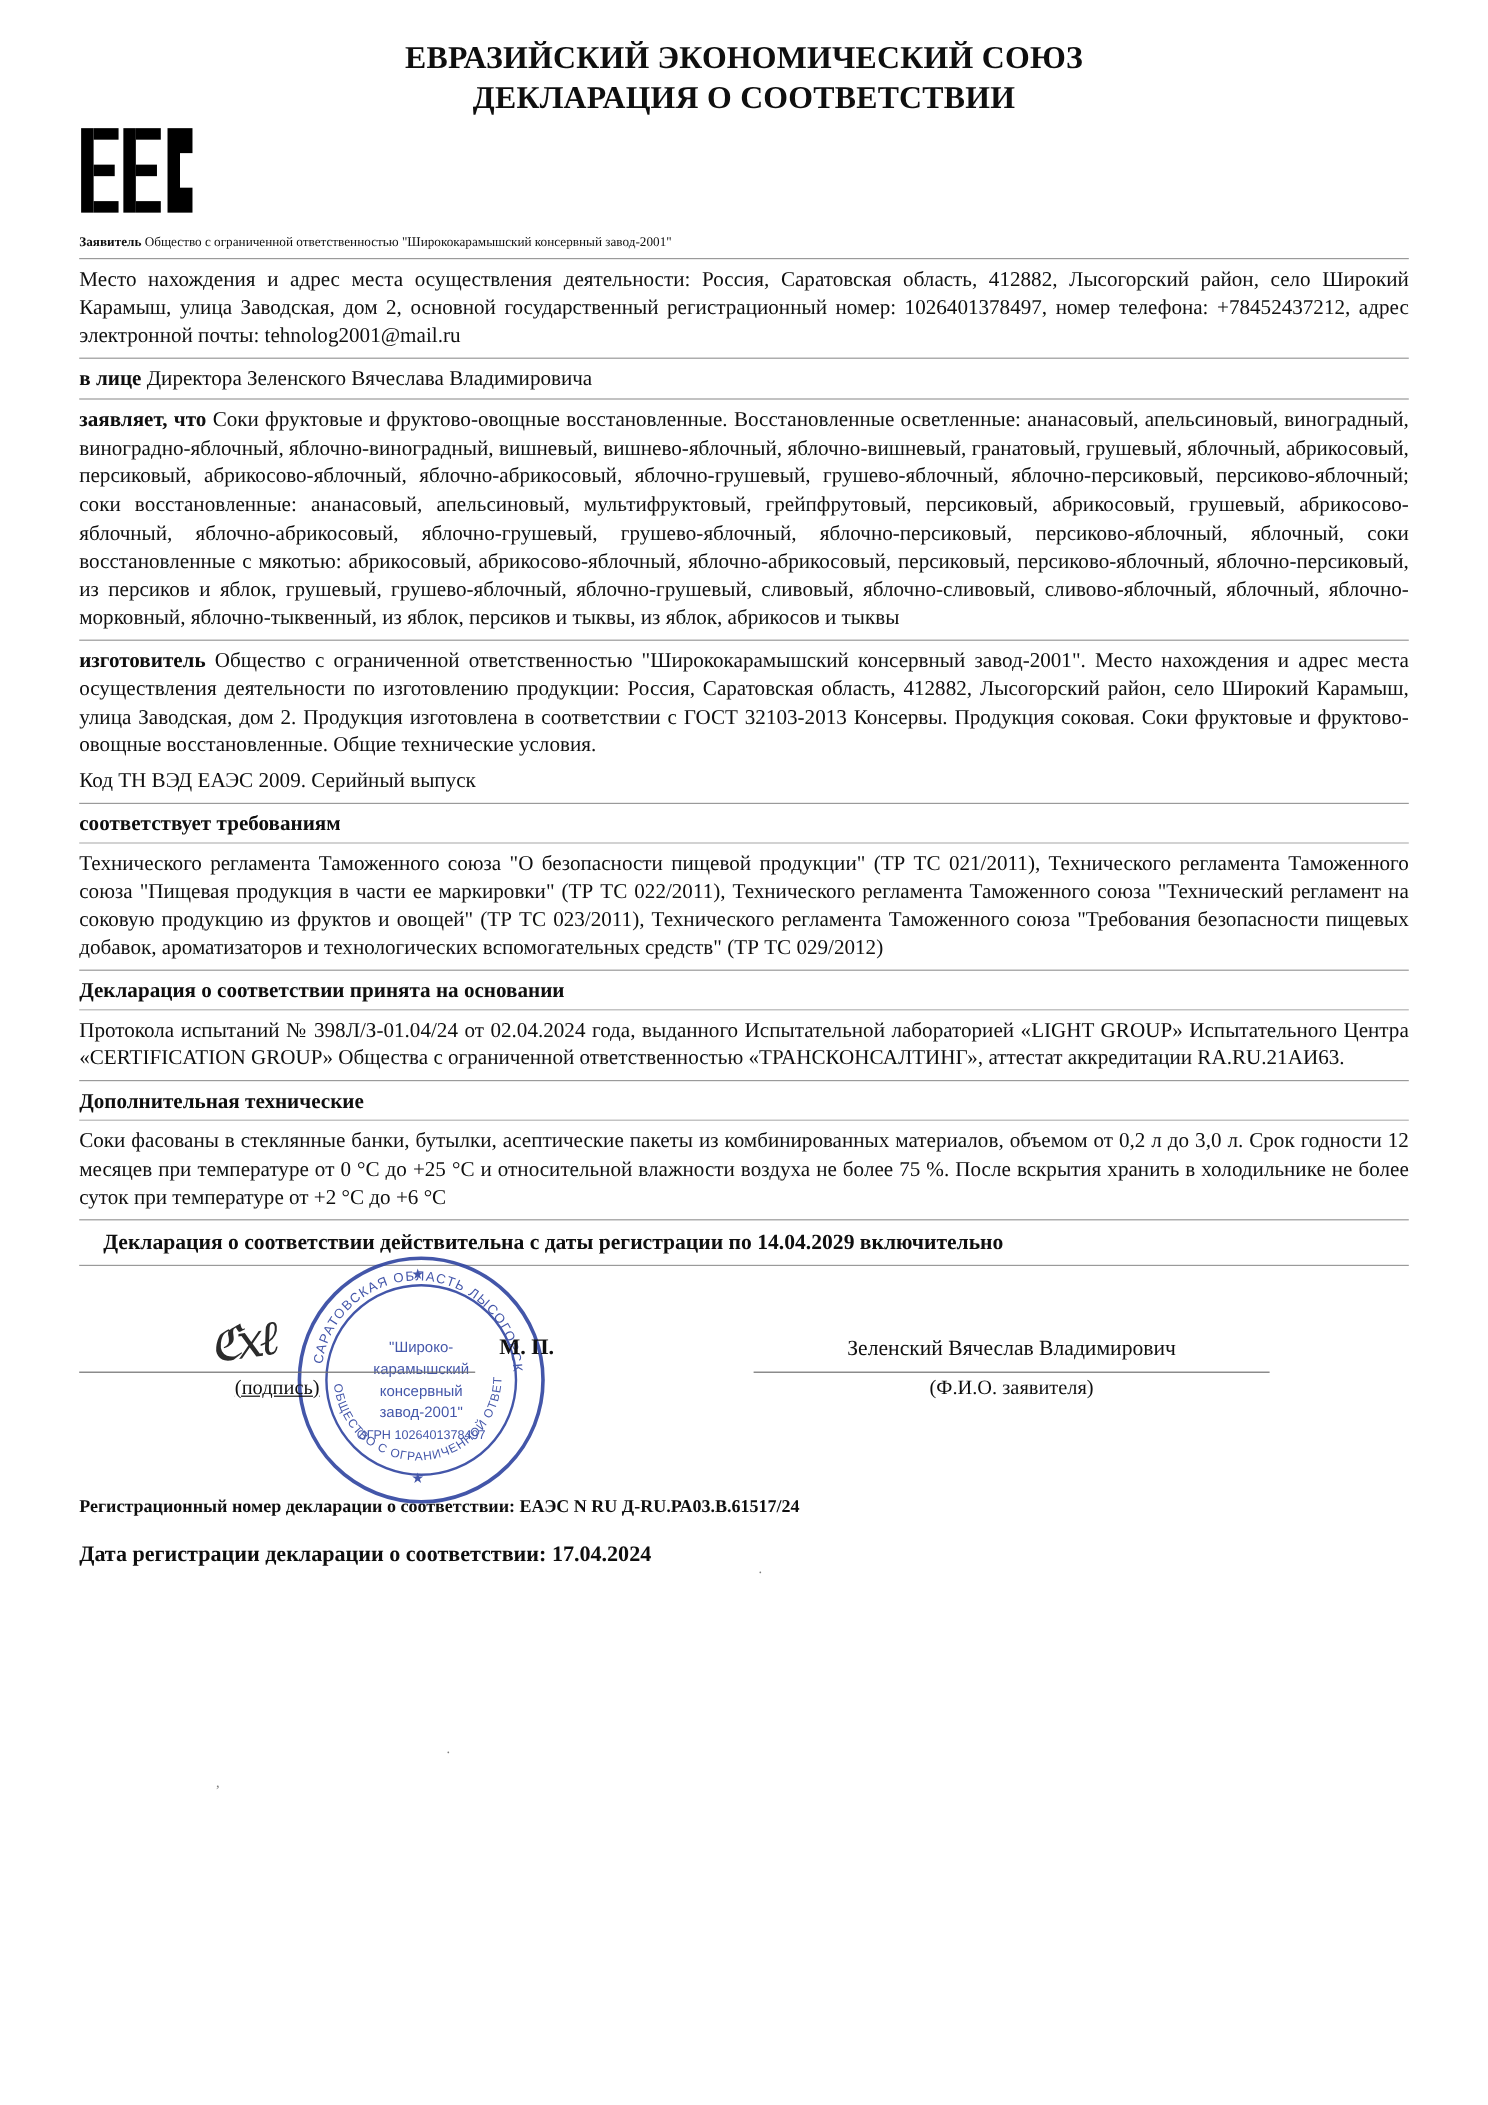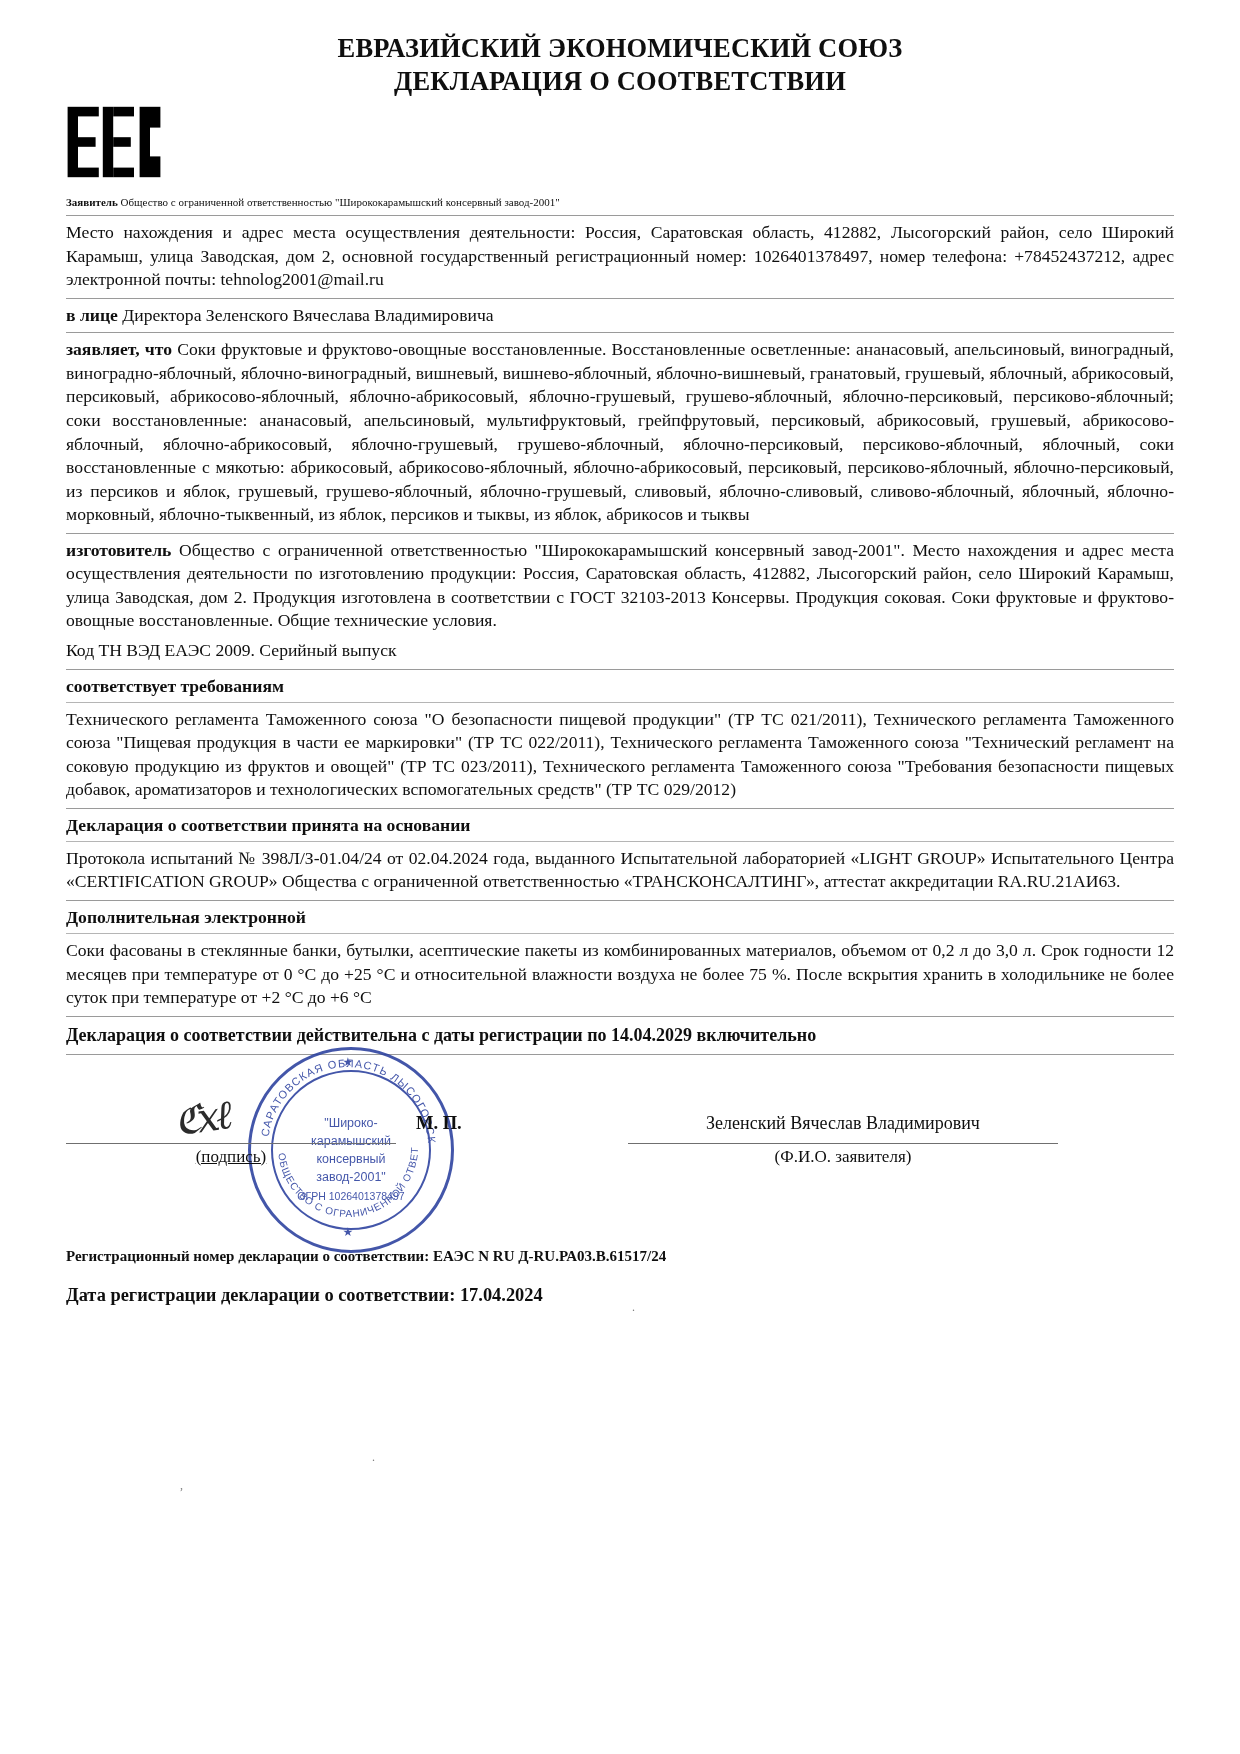--- a/index.html
+++ b/index.html
@@ -79,20 +79,21 @@
   }
   .declarant-line {
     font-size: 11px;
     line-height: 1.3;
     padding: 4px 0 6px 0;
   }
   .valid-line {
     font-weight: bold;
     font-size: 18px;
     padding: 8px 0 8px 0;
+    margin-left: 20px;
   }
   
   .sig-area {
     position: relative;
     height: 175px;
     margin-top: 6px;
   }
   .sig-left-line {
     position: absolute;
     left: 0;
@@ -270,21 +271,21 @@
 
     <div class="blk">Технического регламента Таможенного союза "О безопасности пищевой продукции" (ТР ТС 021/2011), Технического регламента Таможенного союза "Пищевая продукция в части ее маркировки" (ТР ТС 022/2011), Технического регламента Таможенного союза "Технический регламент на соковую продукцию из фруктов и овощей" (ТР ТС 023/2011), Технического регламента Таможенного союза "Требования безопасности пищевых добавок, ароматизаторов и технологических вспомогательных средств" (ТР ТС 029/2012)</div>
     <hr class="rule">
 
     <div class="heading-bold">Декларация о соответствии принята на основании</div>
     <hr class="rule rule-thin">
 
     <div class="blk">Протокола испытаний № 398Л/З-01.04/24 от 02.04.2024 года, выданного Испытательной лабораторией «LIGHT GROUP» Испытательного Центра «CERTIFICATION GROUP» Общества с ограниченной ответственностью «ТРАНСКОНСАЛТИНГ», аттестат аккредитации RA.RU.21АИ63.</div>
     <hr class="rule">
 
-    <div class="heading-bold">Дополнительная электронной</div>
+    <div class="heading-bold">Дополнительная технические</div>
     <hr class="rule rule-thin">
 
     <div class="blk">Соки фасованы в стеклянные банки, бутылки, асептические пакеты из комбинированных материалов, объемом от 0,2 л до 3,0 л. Срок годности 12 месяцев при температуре от 0 °С до +25 °С и относительной влажности воздуха не более 75 %. После вскрытия хранить в холодильнике не более суток при температуре от +2 °С до +6 °С</div>
     <hr class="rule">
 
     <div class="valid-line">Декларация о соответствии действительна с даты регистрации по 14.04.2029 включительно</div>
     <hr class="rule">
 
     <div class="sig-area">
       <div class="signature-glyph">ℭ𝑥ℓ</div>

